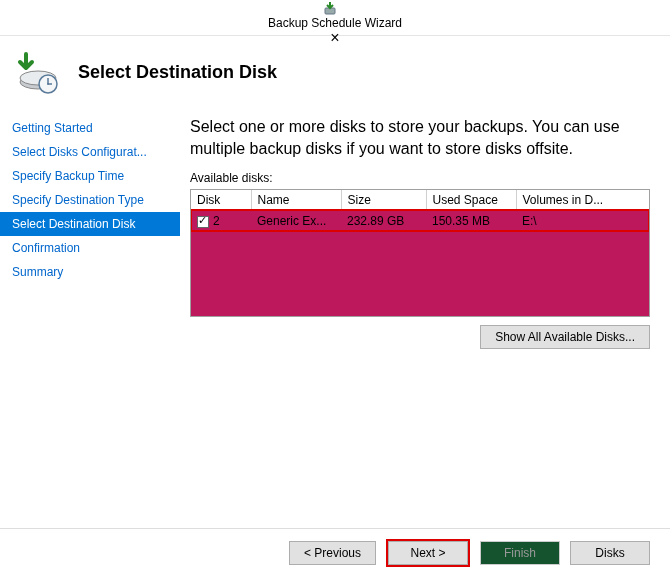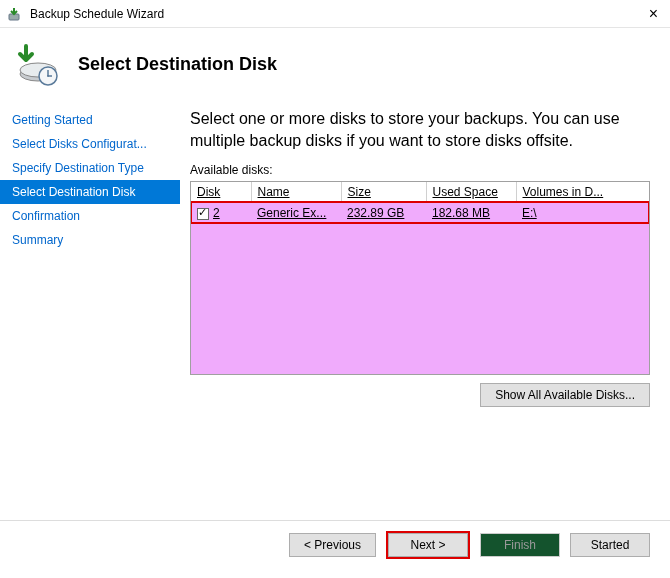--- a/index.html
+++ b/index.html
@@ -9,23 +9,24 @@
     font-size: 12px;
     background: #fff;
     color: #000;
     width: 670px;
     height: 578px;
     overflow: hidden;
   }
   .titlebar {
     display: flex;
     align-items: center;
-    height: 28px;
+    height: 36px;
     padding: 0 8px;
     border-bottom: 1px solid #e5e5e5;
+    flex-direction: column;
   }
   .titlebar .icon { margin-right: 6px; display: flex; align-items: center; }
   .titlebar .title { flex: 1; font-size: 12px; }
   .titlebar .close { font-size: 16px; padding: 0 4px; line-height: 1; cursor: default; }
   .header {
     display: flex;
     align-items: center;
     padding: 12px 16px 14px 16px;
   }
   .header .hicon { width: 48px; height: 48px; margin-right: 14px; position: relative; }
@@ -54,24 +55,23 @@
   .main {
     flex: 1;
     padding: 6px 20px 0 10px;
     display: flex;
     flex-direction: column;
   }
   .instr { font-size: 16px; margin-bottom: 10px; line-height: 1.4; }
   .avail-label { font-size: 12px; margin-bottom: 4px; }
   .table-wrap {
     border: 1px solid #a0a0a0;
-    height: 194px;
-    overflow: hidden;
-    background: #f0abfc;
-    text-decoration: underline;
+    height: 128px;
+    overflow: hidden;
+    background: #be185d;
   }
   table { width: 100%; border-collapse: collapse; table-layout: fixed; }
   thead th {
     text-align: left;
     font-weight: 400;
     font-size: 12px;
     padding: 3px 6px;
     border-right: 1px solid #d0d0d0;
     border-bottom: 1px solid #d0d0d0;
     background: #fff;
@@ -158,20 +158,21 @@
       <line x1="32" y1="36" x2="36" y2="36" stroke="#5a7a9a" stroke-width="1.5"></line>
     </svg>
   </div>
   <h1>Select Destination Disk</h1>
 </div>
 
 <div class="body">
   <div class="sidebar">
     <div class="step">Getting Started</div>
     <div class="step">Select Disks Configurat...</div>
+    <div class="step">Specify Backup Time</div>
     <div class="step">Specify Destination Type</div>
     <div class="step active">Select Destination Disk</div>
     <div class="step">Confirmation</div>
     <div class="step">Summary</div>
   </div>
 
   <div class="main">
     <div class="instr">Select one or more disks to store your backups. You can use multiple backup disks if you want to store disks offsite.</div>
     <div class="avail-label">Available disks:</div>
 
@@ -193,34 +194,34 @@
             <th>Volumes in D...</th>
           </tr>
         </thead>
         <tbody>
           <tr class="highlight">
             <td>
               <span class="chk checked"></span><span>2</span>
             </td>
             <td>Generic Ex...</td>
             <td>232.89 GB</td>
-            <td>182.68 MB</td>
+            <td>150.35 MB</td>
             <td>E:\</td>
           </tr>
         </tbody>
       </table>
     </div>
 
     <div class="show-all-row">
       <div class="btn wide">Show All Available Disks...</div>
     </div>
   </div>
 </div>
 
 <div class="footer">
   <div class="spacer"></div>
   <div class="btn">&lt; Previous</div>
   <div class="next-wrap">
     <div class="btn">Next &gt;</div>
   </div>
   <div class="btn disabled">Finish</div>
-  <div class="btn">Started</div>
+  <div class="btn">Disks</div>
 </div>
 
 </body></html>

